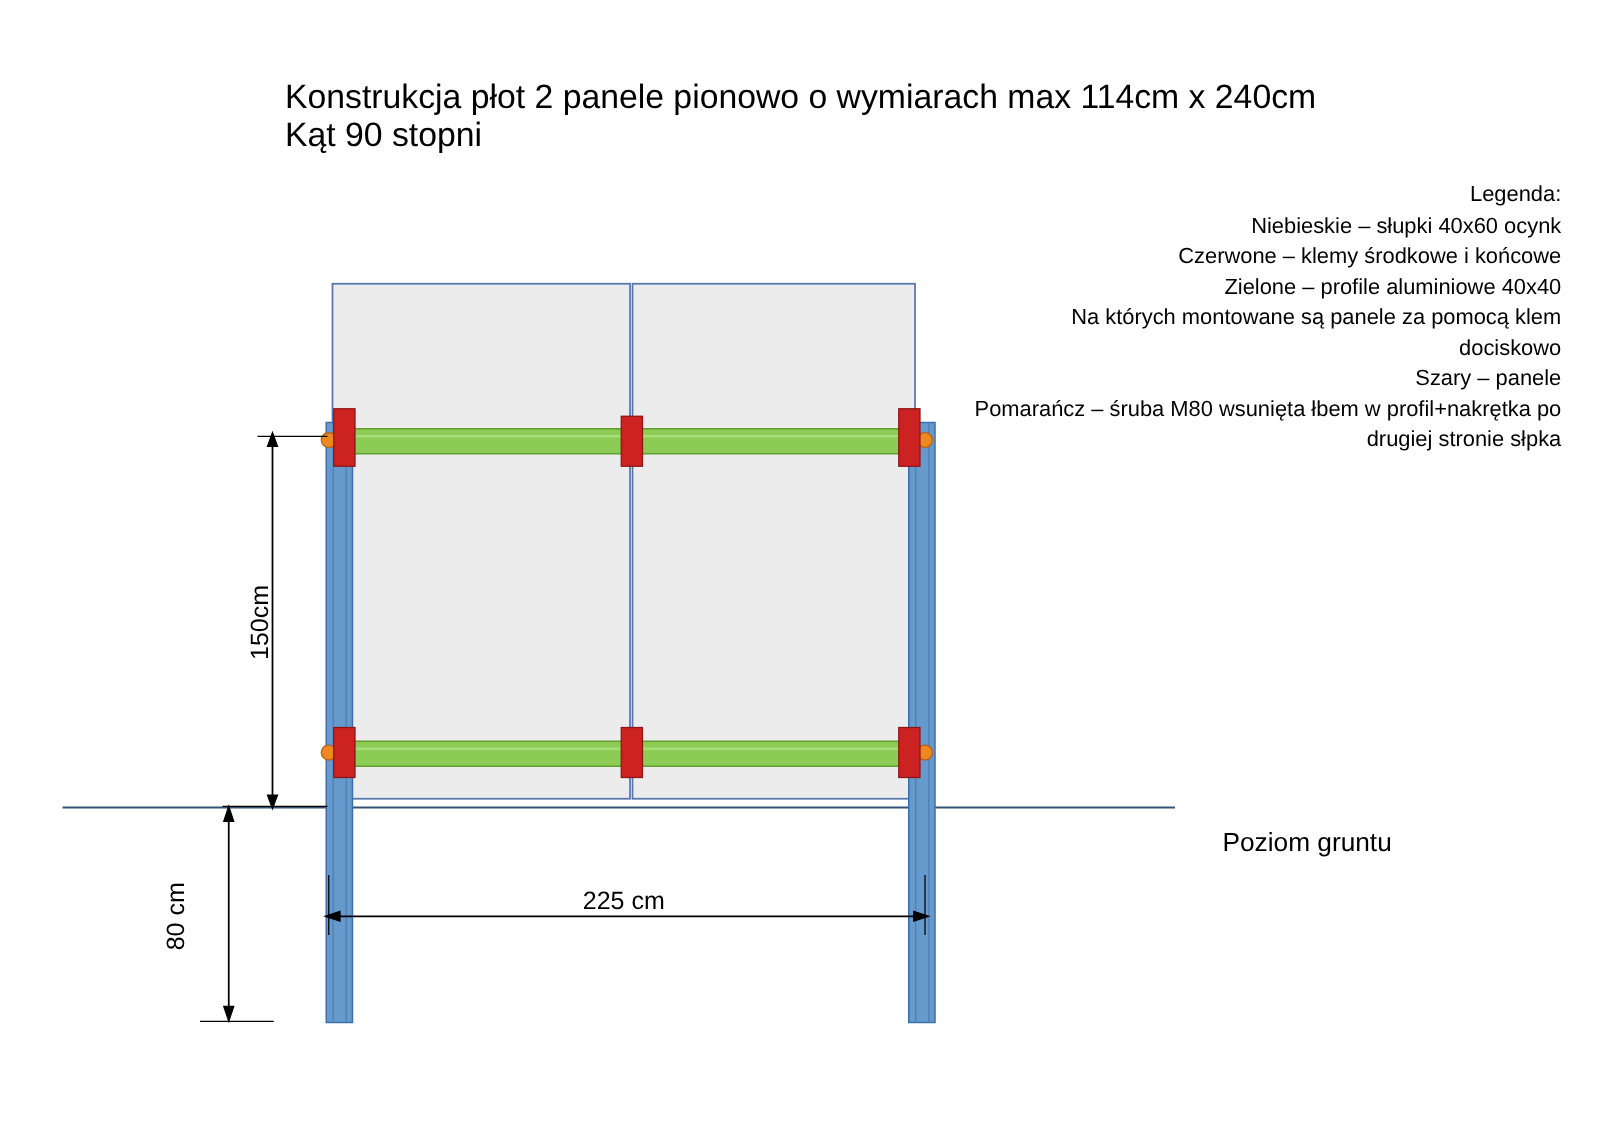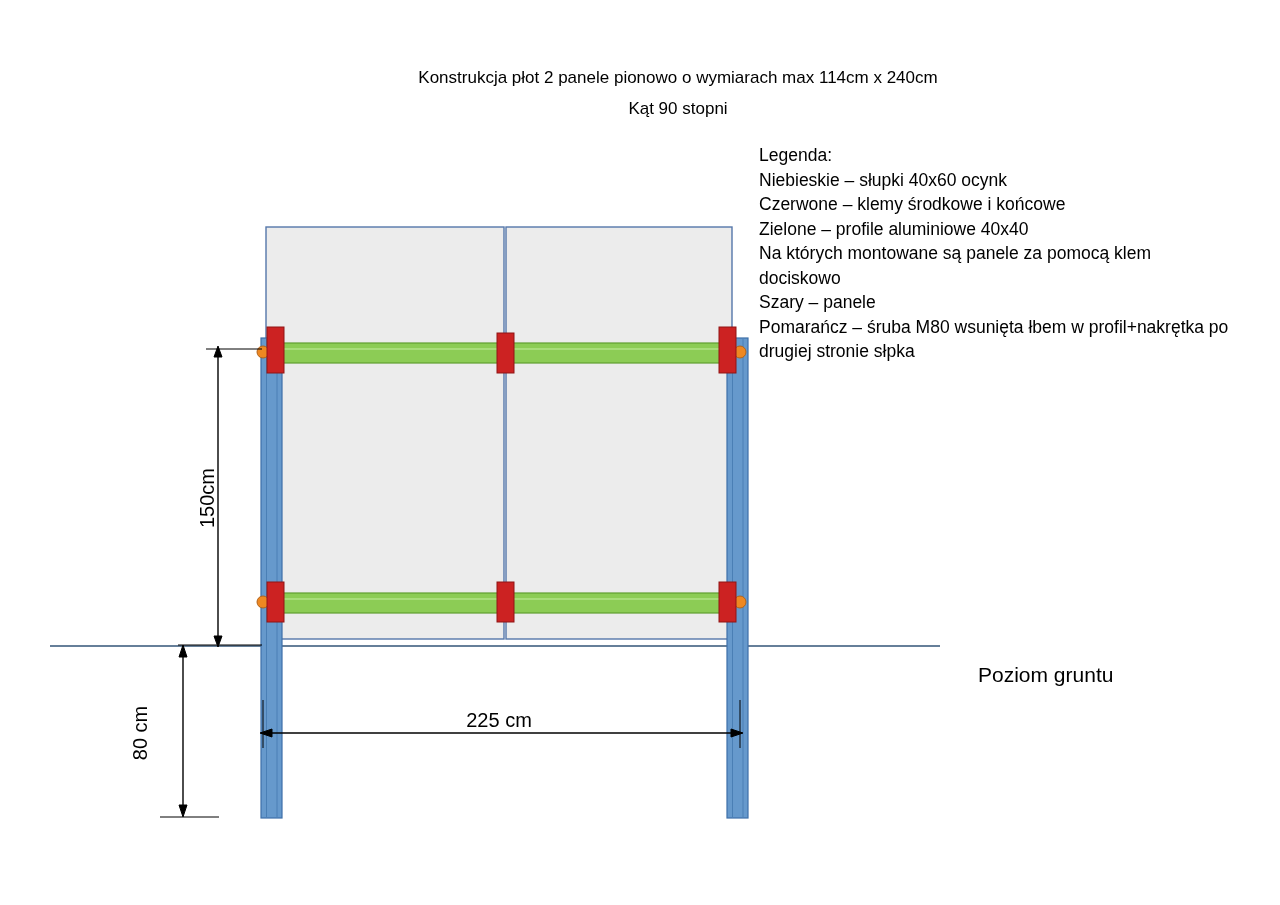--- a/index.html
+++ b/index.html
@@ -14,33 +14,33 @@
     font-family: "Liberation Sans", sans-serif;
     color: #000000;
     overflow: hidden;
   }
   .abs { position: absolute; }
 
   #title {
     left: 228px;
     top: 62px;
     width: 900px;
-    font-size: 17px;
+    font-size: 27px;
     line-height: 31px;
     white-space: pre-line;
-    text-align: center;
   }
 
   #legend {
-    left: 759px;
+    left: 779px;
     top: 143px;
     width: 470px;
     font-size: 17.5px;
     line-height: 24.5px;
     white-space: pre-line;
+    text-align: right;
   }
 
   #ground-label {
     left: 934px;
     top: 663px;
     font-size: 21px;
     margin-left: 44px;
   }
 
   

